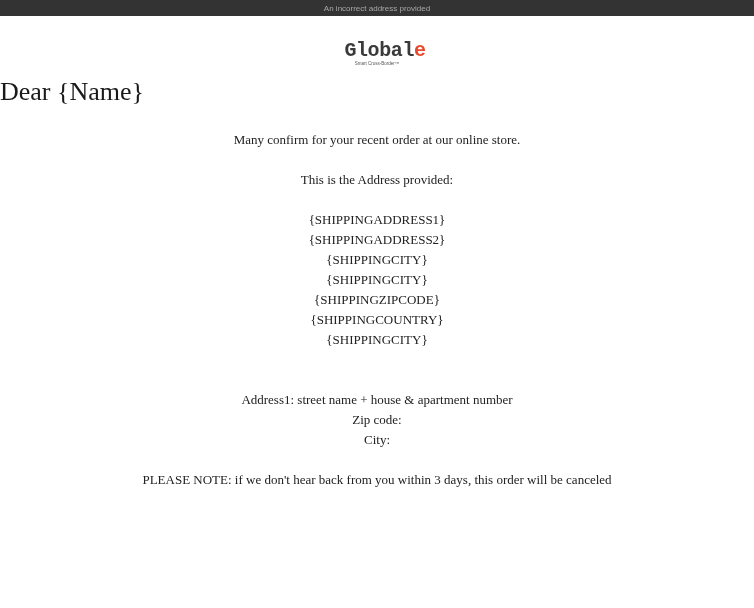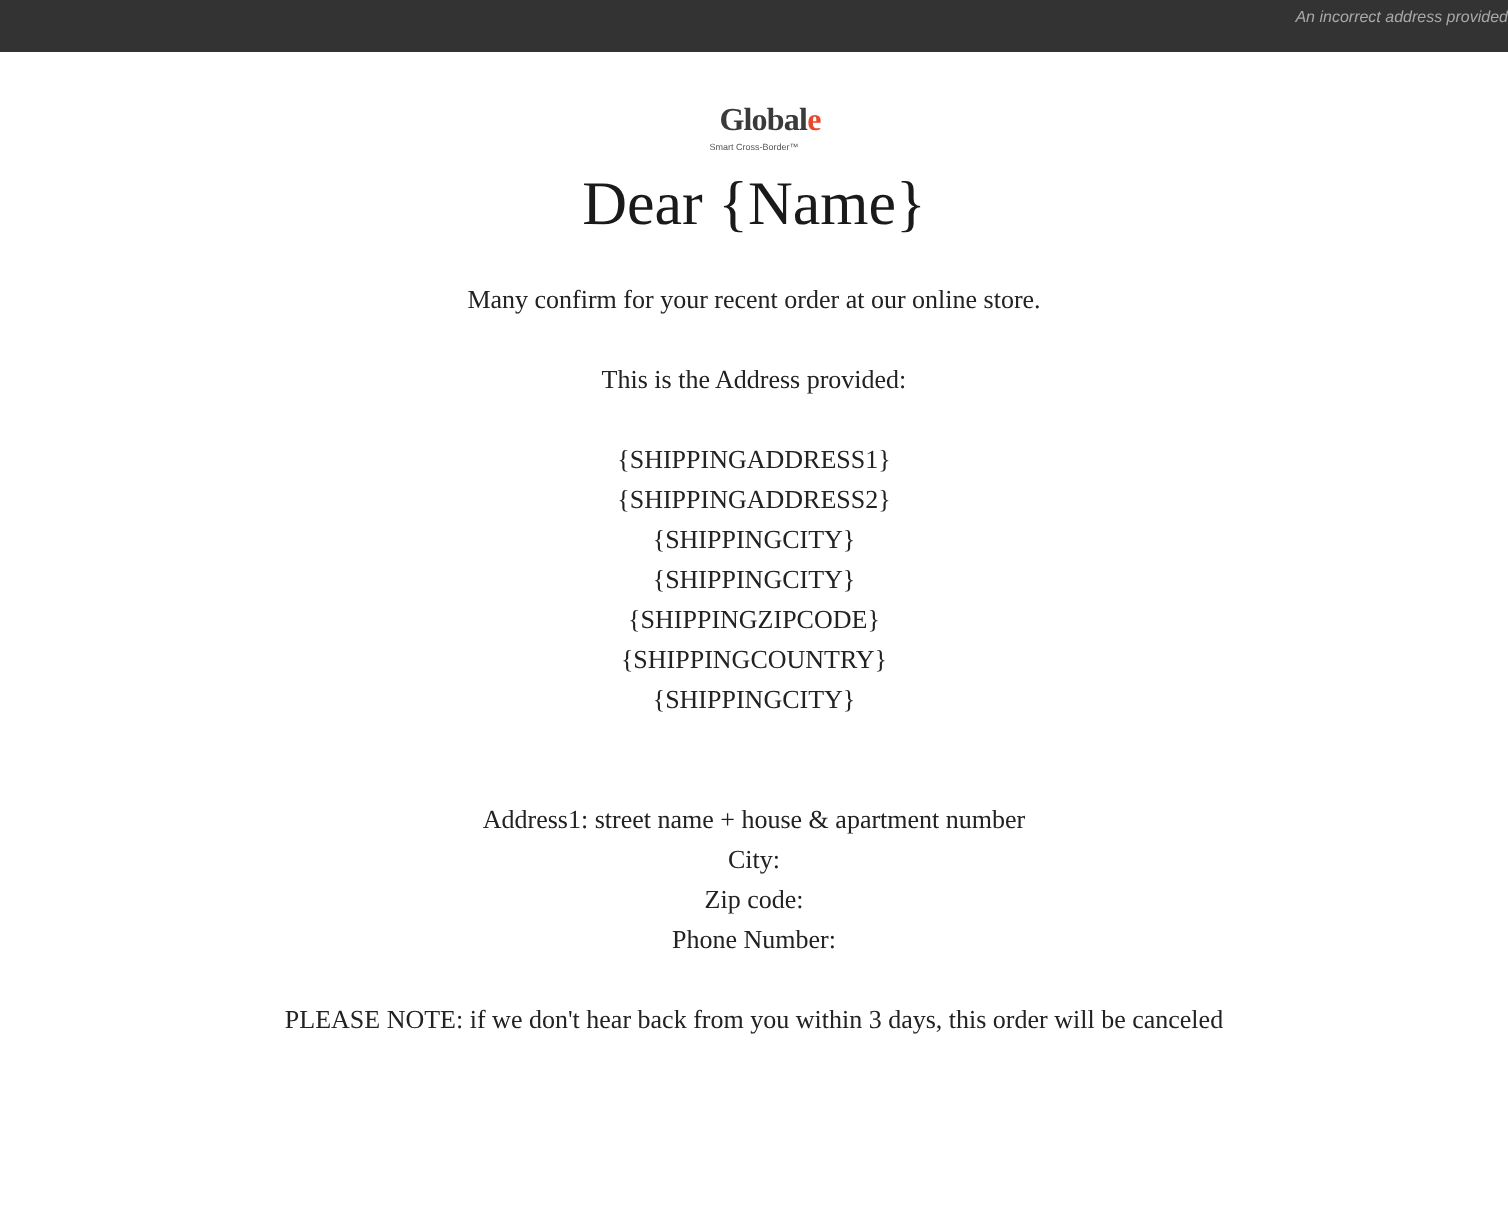--- a/index.html
+++ b/index.html
@@ -2,41 +2,41 @@
 <html><head>
   <meta charset="utf-8">
   <style>
     html, body { margin: 0; padding: 0; }
     body {
       width: 754px; height: 608px; overflow: hidden;
       background: #ffffff; color: #1f1f1f;
       font-family: "Liberation Serif", "DejaVu Serif", serif;
     }
     .topbar {
-      height: 26px; background: #333333; color: #a8a8a8;
+      height: 16px; background: #333333; color: #a8a8a8;
       font-family: "Liberation Sans", "DejaVu Sans", sans-serif;
-      font-size: 8px; text-align: right; line-height: 17px; font-style: italic;
+      font-size: 8px; text-align: center; line-height: 17px;
     }
     .logo {
       margin-top: 26px; text-align: center; height: 27px;
     }
     .logo-word {
-      display: inline-block; font-family: Liberation Serif, serif;
-      font-size: 16px; font-weight: bold; color: #3a3a3a; letter-spacing: -0.4px;
+      display: inline-block; font-family: Liberation Mono, monospace;
+      font-size: 20px; font-weight: bold; color: #3a3a3a; letter-spacing: -0.4px;
       line-height: 17px;
       margin-left: 16px;
     }
     .logo-e { color: #e8492b; font-weight: bold; }
     .logo-tag {
       display: block; font-family: "Liberation Sans", "DejaVu Sans", sans-serif;
       font-size: 4.5px; color: #555; line-height: 6px; margin-top: 1px;
     }
     h1 {
-      margin: 4px 0 0 0; text-align: center; font-weight: normal;
-      font-size: 31px; line-height: 38px; color: #1a1a1a;
+      margin: 4px 0 0 0; font-weight: normal;
+      font-size: 26px; line-height: 38px; color: #1a1a1a;
     }
     .body {
       text-align: center; font-size: 13px; line-height: 20px; margin-top: 19px;
       color: #222;
     }
     .body p { margin: 0; }
     .gap { height: 20px; }
   </style>
 </head>
 <body>
@@ -63,19 +63,18 @@
     <p>{SHIPPINGCITY}</p>
     <p>{SHIPPINGCITY}</p>
     <p>{SHIPPINGZIPCODE}</p>
     <p>{SHIPPINGCOUNTRY}</p>
     <p>{SHIPPINGCITY}</p>
   </div>
   <div class="gap"></div>
   <div class="gap"></div>
   <div>
     <p>Address1: street name + house &amp; apartment number</p>
+    <p>Zip code:</p>
     <p>City:</p>
-    <p>Zip code:</p>
-    <p>Phone Number:</p>
   </div>
   <div class="gap"></div>
   <p>PLEASE NOTE: if we don't hear back from you within 3 days, this order will be canceled</p>
 </div>
 
 </body></html>

